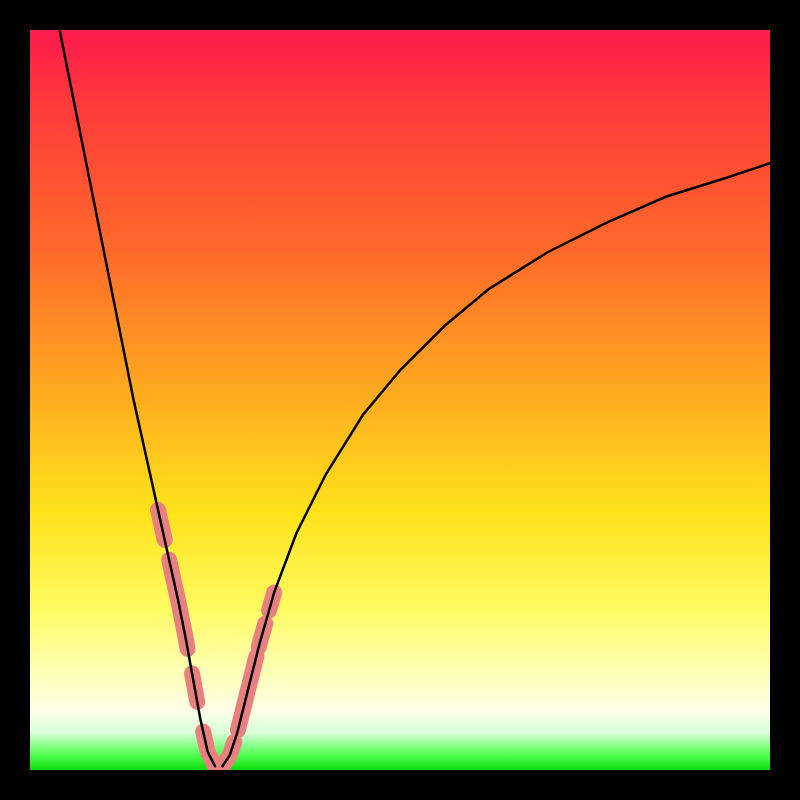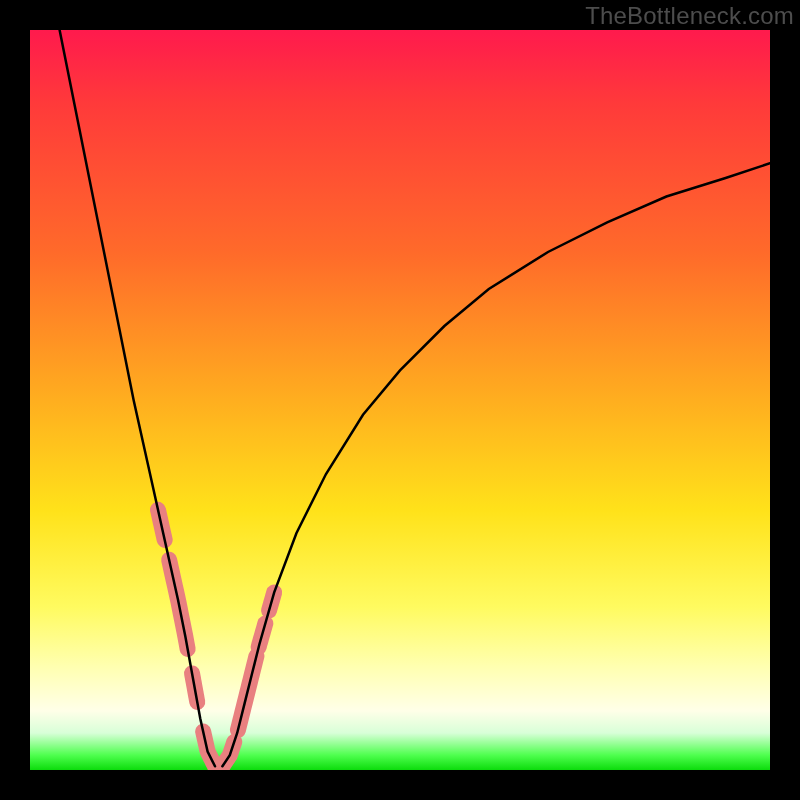--- a/index.html
+++ b/index.html
@@ -58,21 +58,20 @@
     font-weight: 500;
     letter-spacing: 0.2px;
     user-select: none;
   }
 </style>
 </head>
 <body>
 
 <div class="frame">
 
-  <div class="watermark">TheBottleneck.com</div>
 
   <div class="plot">
     <svg class="curves" viewBox="0 0 740 740" preserveAspectRatio="none">
       <g id="highlight-layer">
           <path d="M128.02 479.89 L128.44 481.76 L128.85 483.64 L129.27 485.51 L129.69 487.38 L130.10 489.26 L130.52 491.13 L130.93 493.00 L131.35 494.88 L131.77 496.75 L132.18 498.62 L132.60 500.49 L133.02 502.37 L133.43 504.24 L133.85 506.11 L134.26 507.99 L134.68 509.86" fill="none" stroke="#e98080" stroke-width="16" stroke-linecap="round"></path>
           <path d="M139.12 529.84 L140.28 535.04 L141.43 540.25 L142.59 545.45 L143.75 550.65 L144.90 555.86 L146.06 561.06 L147.21 566.26 L148.37 571.65 L149.53 577.43 L150.68 583.21 L151.84 588.99 L153.00 594.78 L154.15 600.56 L155.31 606.34 L156.46 612.65 L157.62 619.01" fill="none" stroke="#e98080" stroke-width="16" stroke-linecap="round"></path>
           <path d="M162.06 643.43 L162.38 645.21 L162.71 646.99 L163.03 648.77 L163.35 650.55 L163.68 652.33 L164.00 654.11 L164.33 655.89 L164.65 657.67 L164.97 659.46 L165.30 661.24 L165.62 663.02 L165.94 664.80 L166.27 666.58 L166.59 668.36 L166.92 670.14 L167.24 671.92" fill="none" stroke="#e98080" stroke-width="16" stroke-linecap="round"></path>
           <path d="M173.16 701.52 L173.99 705.27 L174.82 709.01 L175.66 712.76 L176.49 716.50 L177.32 720.25 L178.16 722.61 L178.99 724.27 L179.82 725.94 L180.65 727.61 L181.48 729.27 L182.32 730.93 L183.15 732.60 L183.98 734.26 L184.81 735.93 L185.65 736.30 L186.48 736.30" fill="none" stroke="#e98080" stroke-width="16" stroke-linecap="round"></path>
           <path d="M189.44 736.30 L190.37 736.30 L191.29 736.30 L192.22 736.30 L193.14 735.19 L194.07 733.80 L194.99 732.41 L195.92 731.03 L196.84 729.64 L197.76 728.25 L198.69 726.87 L199.61 725.48 L200.54 722.98 L201.47 720.20 L202.39 717.43 L203.31 714.65 L204.24 711.88" fill="none" stroke="#e98080" stroke-width="16" stroke-linecap="round"></path>
           <path d="M207.94 700.04 L209.10 695.41 L210.25 690.79 L211.41 686.16 L212.56 681.54 L213.72 676.91 L214.88 672.29 L216.03 667.66 L217.19 663.04 L218.35 658.41 L219.50 653.79 L220.66 649.16 L221.82 644.54 L222.97 639.91 L224.13 635.29 L225.28 630.66 L226.44 626.04" fill="none" stroke="#e98080" stroke-width="16" stroke-linecap="round"></path>

